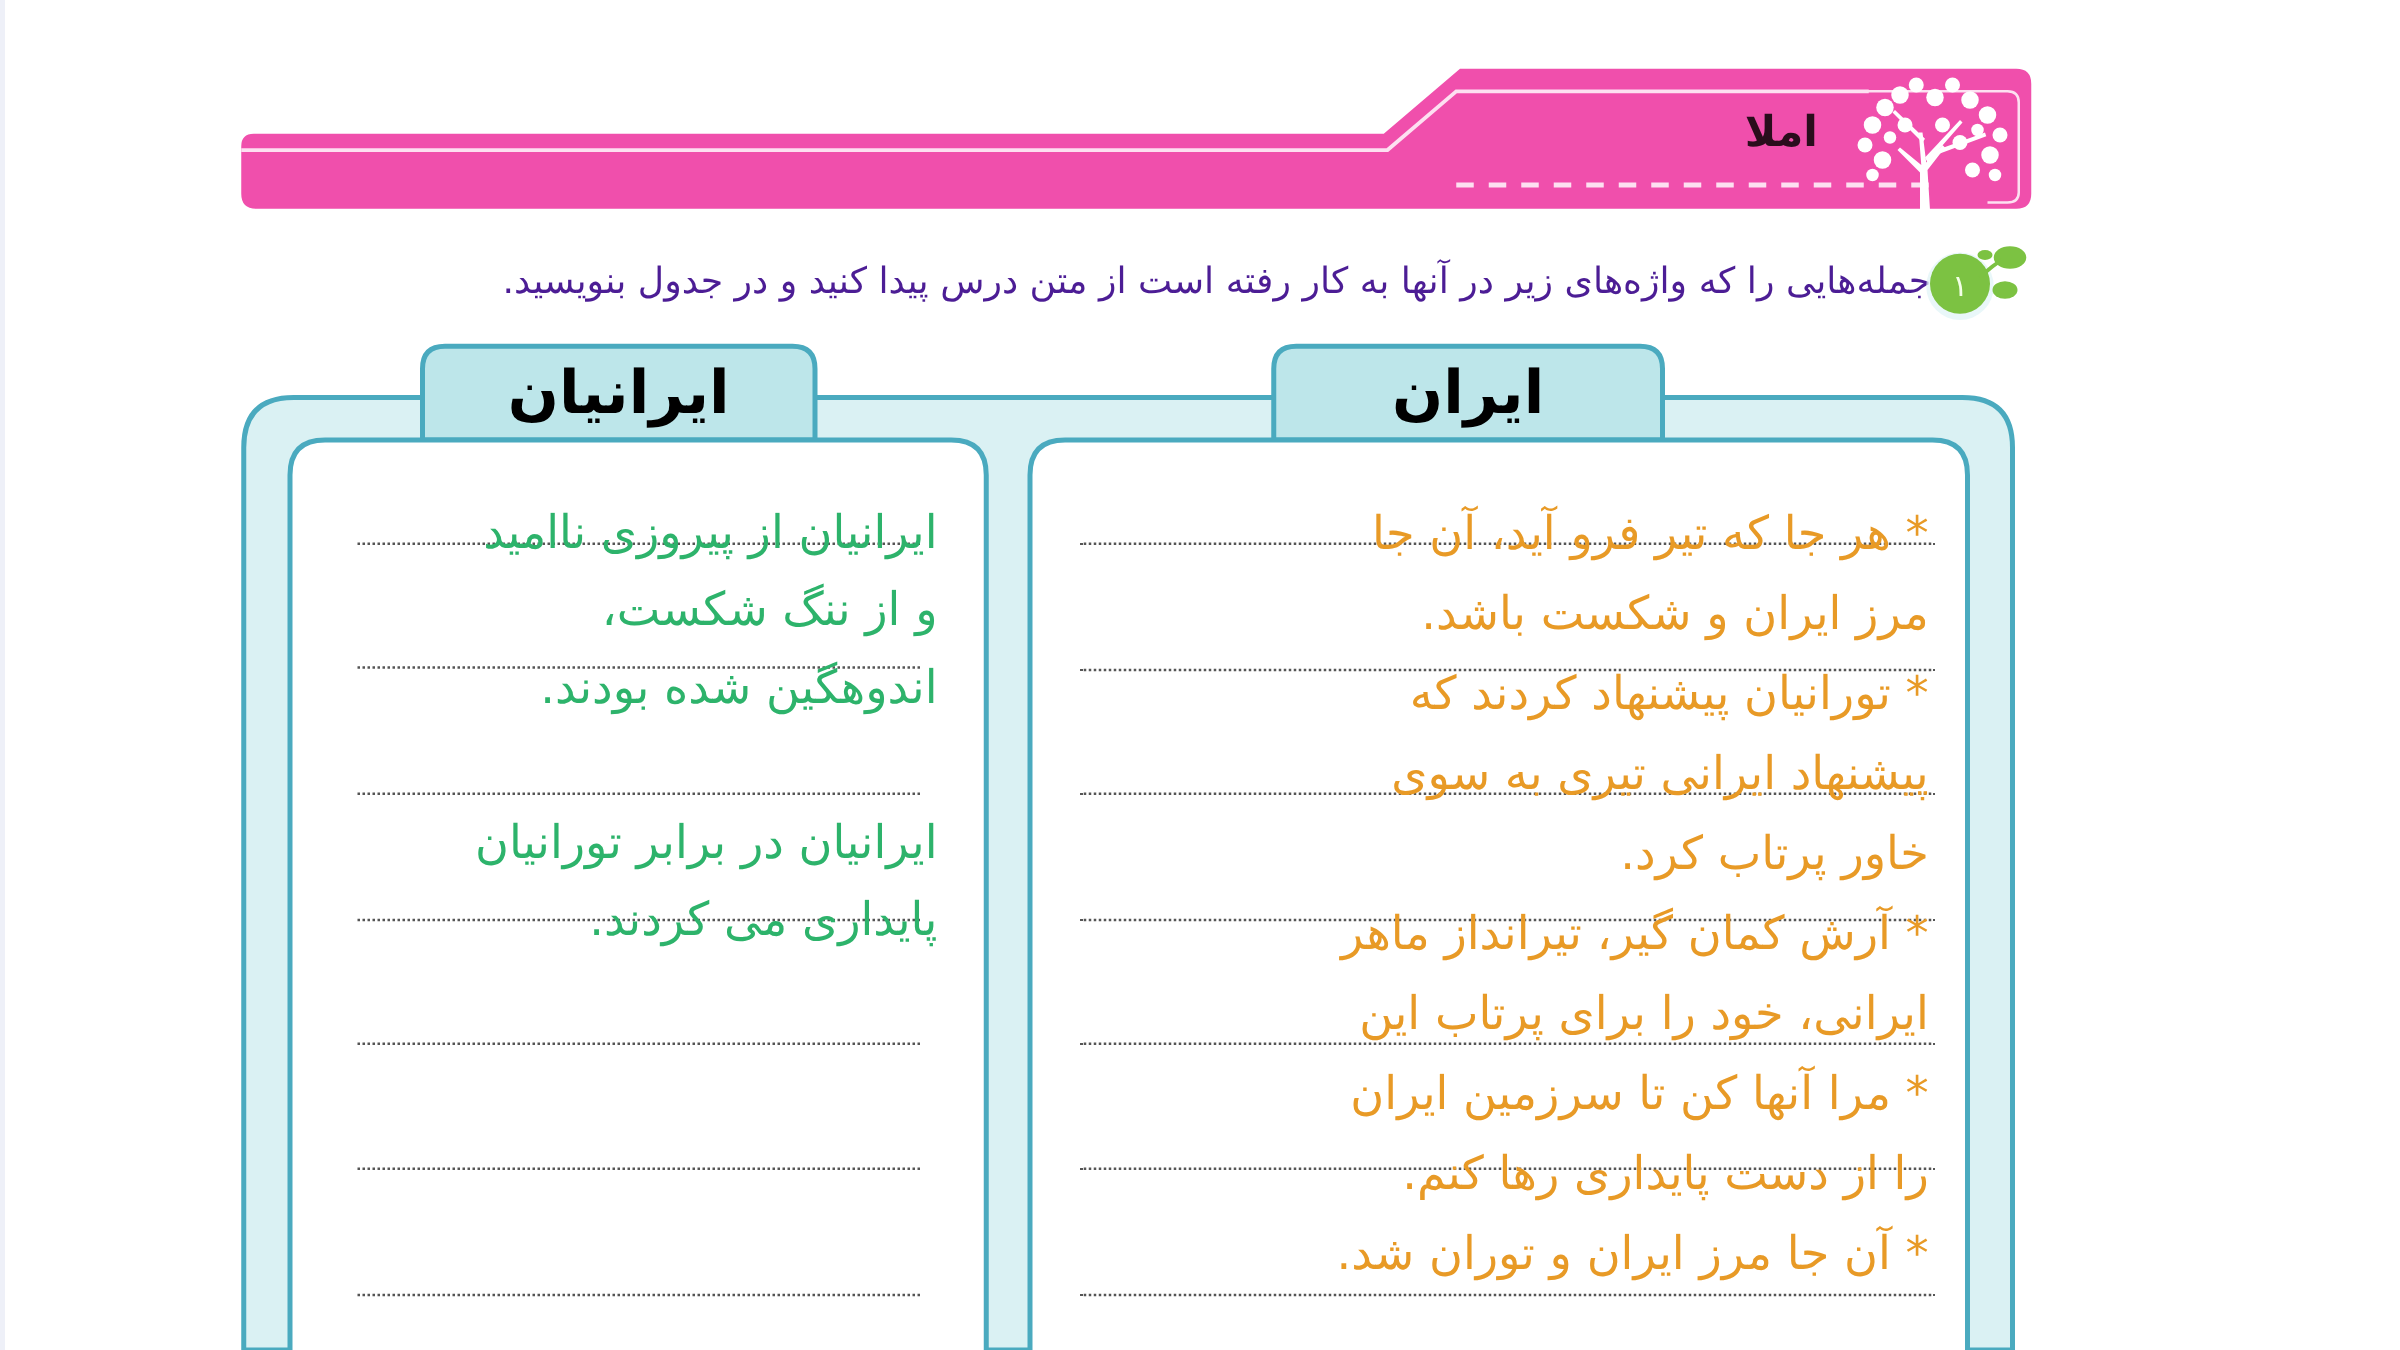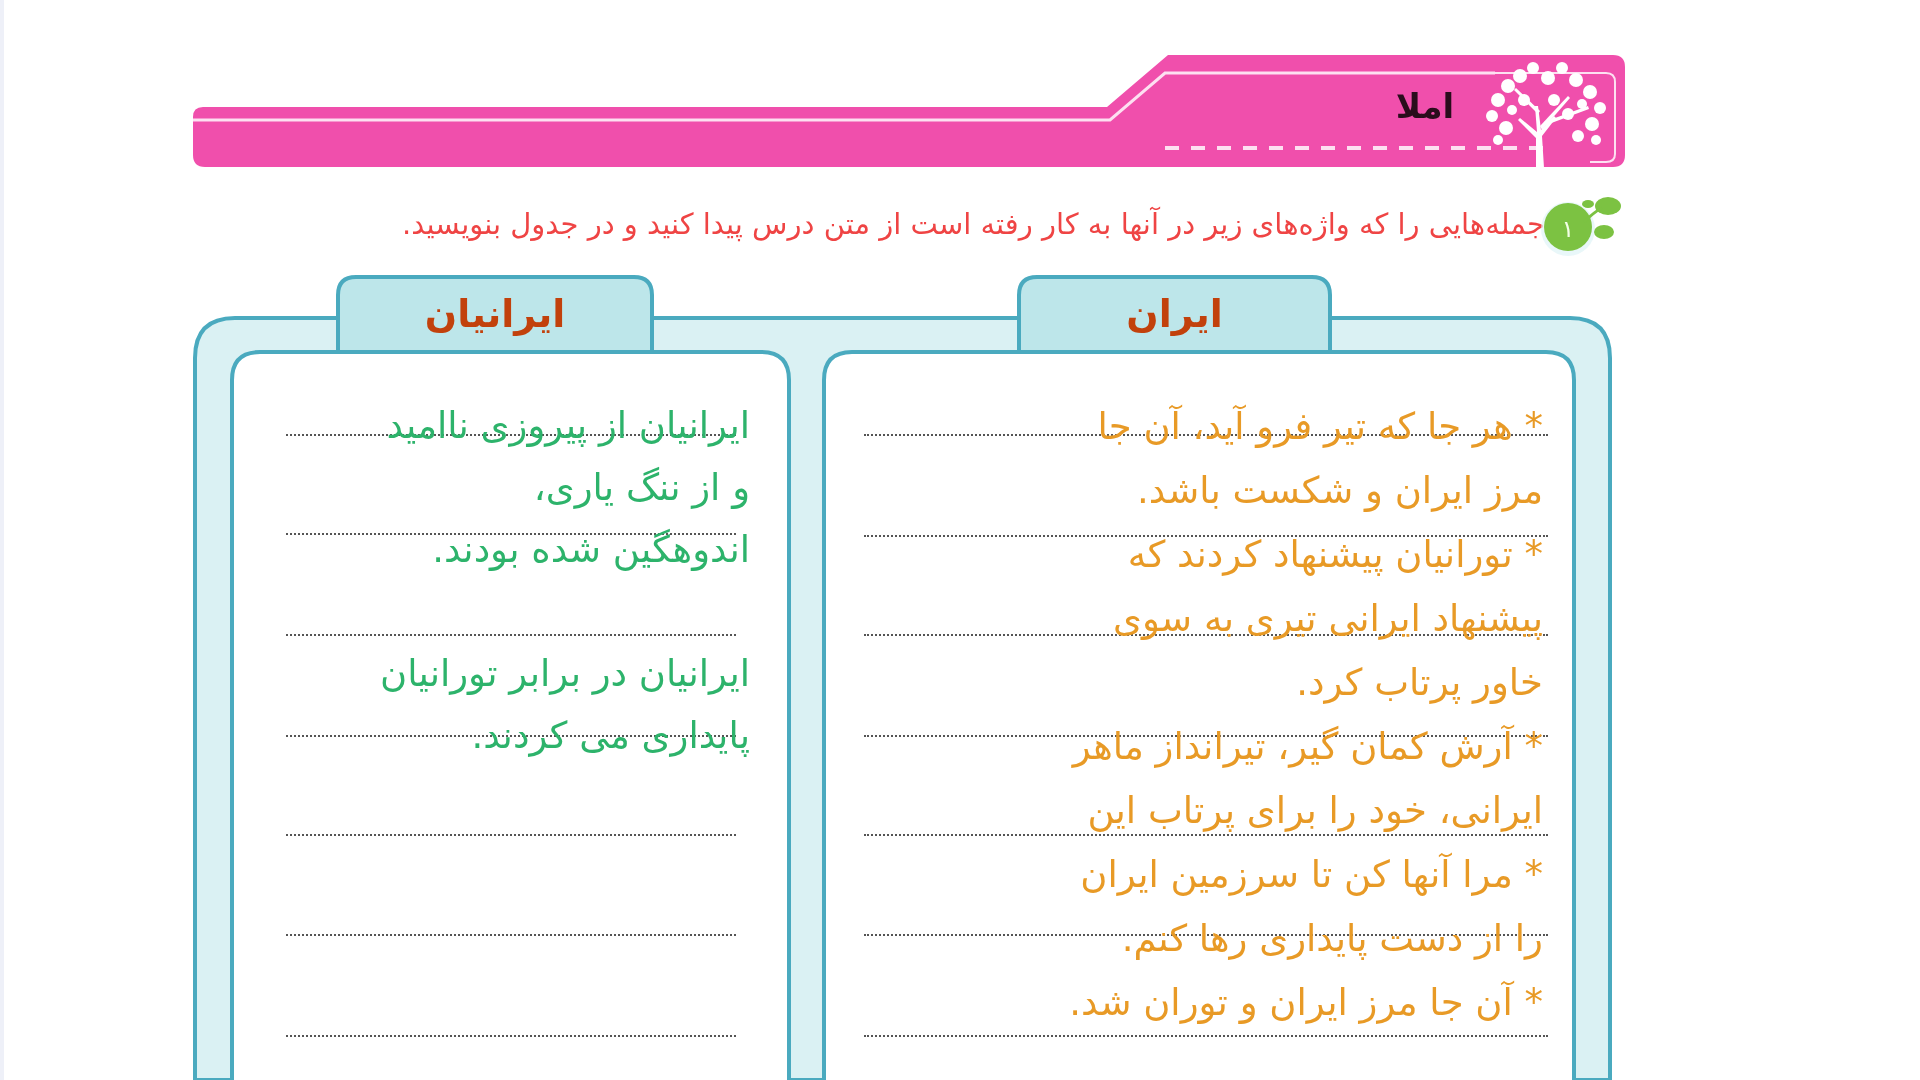--- a/index.html
+++ b/index.html
@@ -20,31 +20,31 @@
     font-family: "DejaVu Sans", sans-serif; font-weight: bold;
     font-size: 34px; line-height: 44px; color: #2a0d1c;
   }
   .tree-icon { position: absolute; left: 1478px; top: 56px; width: 140px; height: 112px; }
 
   
   .instruction {
     position: absolute; right: 375px; top: 204px;
     direction: rtl; white-space: nowrap;
     font-family: "DejaVu Sans", sans-serif;
-    font-size: 29px; line-height: 40px; color: #ef4444;
+    font-size: 29px; line-height: 40px; color: #4c1d95;
   }
   .badge-icon { position: absolute; left: 1536px; top: 192px; width: 92px; height: 70px; }
 
   
   .frame-svg { position: absolute; left: 0; top: 0; }
   .tab-label {
     position: absolute; top: 284px; height: 60px;
     text-align: center; direction: rtl;
     font-family: "DejaVu Sans", sans-serif; font-weight: bold;
-    font-size: 38px; line-height: 60px; color: #c2410c;
+    font-size: 48px; line-height: 60px; color: #000000;
   }
   .tab-left { left: 338px; width: 314px; }
   .tab-right { left: 1019px; width: 311px; }
 
   .dotted {
     position: absolute; height: 0;
     border-top: 2px dotted #555;
   }
   .text-block {
     position: absolute; direction: rtl; text-align: right;
@@ -139,21 +139,21 @@
     <div class="dotted" style="left:864px;width:684px;top:535px;"></div>
     <div class="dotted" style="left:864px;width:684px;top:634px;"></div>
     <div class="dotted" style="left:864px;width:684px;top:735px;"></div>
     <div class="dotted" style="left:864px;width:684px;top:834px;"></div>
     <div class="dotted" style="left:864px;width:684px;top:934px;"></div>
     <div class="dotted" style="left:864px;width:684px;top:1035px;"></div>
   </div>
 
   <div class="text-block green" style="right:1170px; top:395px;">
     <span class="line">ایرانیان از پیروزی ناامید</span>
-    <span class="line">و از ننگ یاری،</span>
+    <span class="line">و از ننگ شکست،</span>
     <span class="line">اندوهگین شده بودند.</span>
     <span class="line"></span>
     <span class="line">ایرانیان در برابر تورانیان</span>
     <span class="line">پایداری می کردند.</span>
   </div>
 
   <div class="text-block orange" style="right:377px; top:395px; line-height:64px;">
     <span class="line" style="height:64px;">*   هر جا که تیر فرو آید، آن جا</span>
     <span class="line" style="height:64px;">مرز ایران و شکست باشد.</span>
     <span class="line" style="height:64px;">*  تورانیان پیشنهاد کردند که</span>

